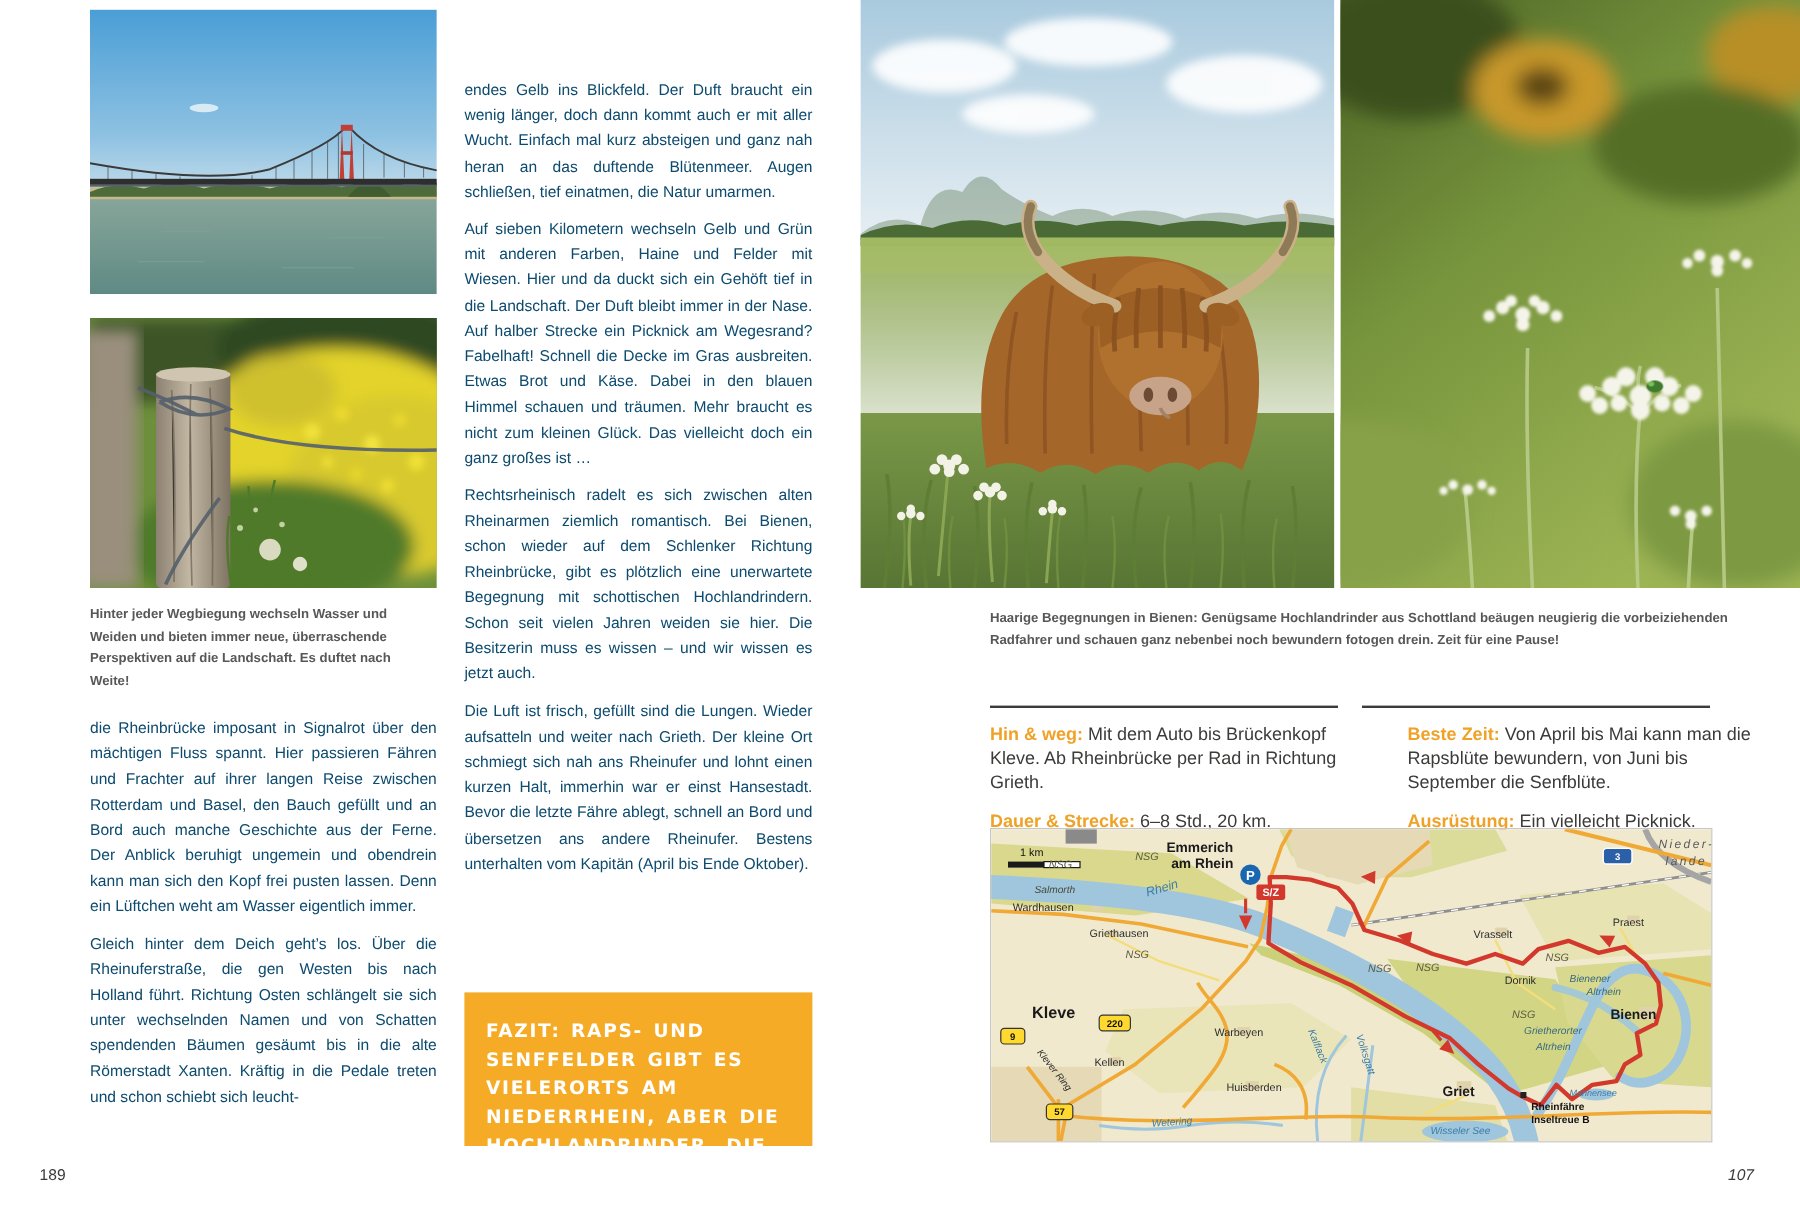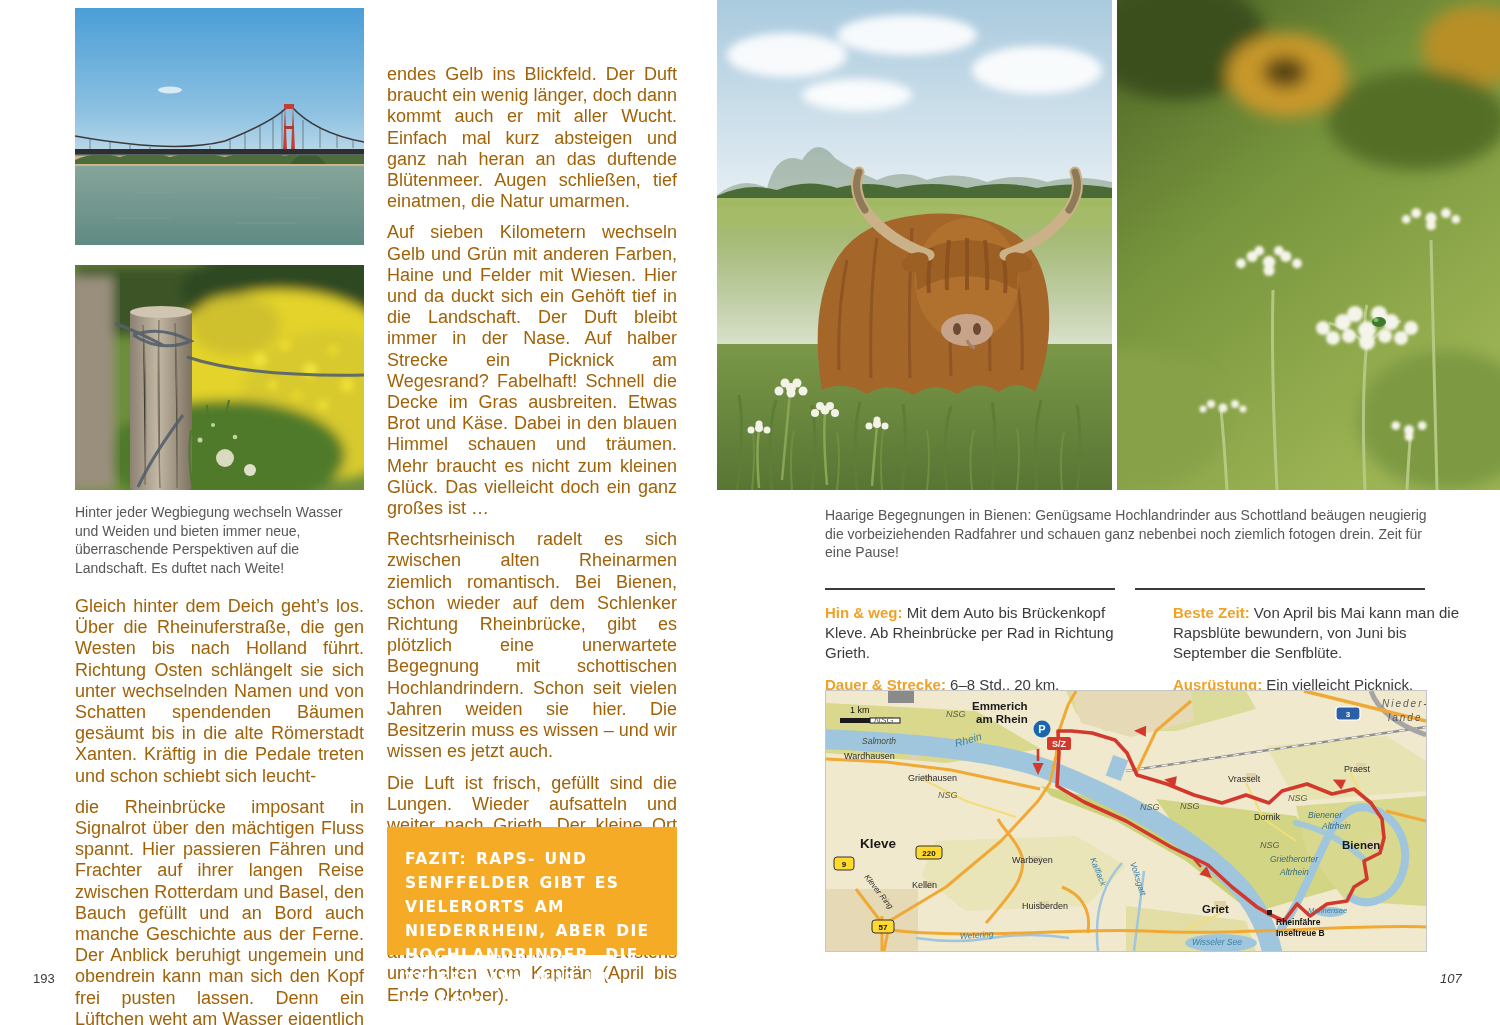--- a/index.html
+++ b/index.html
@@ -4,24 +4,24 @@
 <style>
   html,body{margin:0;padding:0;background:#ffffff;}
   .page{position:relative;width:1500px;height:1025px;background:#fff;overflow:hidden;
         font-family:"Liberation Sans",sans-serif;color:#3b3b3a;}
   svg text{font-family:"Liberation Sans",sans-serif;}
 
   
   .photo{position:absolute;display:block;}
 
   
-  .caption{position:absolute;font-size:14px;line-height:18.5px;color:#575756;}
+  .caption{position:absolute;font-size:11px;line-height:18.5px;color:#575756;font-weight:bold;}
 
   
-  .col{position:absolute;width:289px;font-size:18px;line-height:21.2px;text-align:justify;color:#a16207;}
+  .col{position:absolute;width:289px;font-size:13px;line-height:21.2px;text-align:justify;color:#0c4a6e;}
   .col p{margin:0 0 10px 0;}
 
   
   .fazit{position:absolute;left:387px;top:827px;width:290px;height:128px;background:#F6AB27;
          box-sizing:border-box;padding:20px 18px;}
   .fazit .ftxt{font-family:"DejaVu Sans",sans-serif;font-weight:bold;color:#ffffff;
          font-size:15.5px;line-height:24px;letter-spacing:1.4px;word-spacing:2px;}
 
   
   .inforule{position:absolute;height:0;border-top:2px solid #3b3b3a;}
@@ -148,22 +148,22 @@
     <g fill="#dfe8c0" opacity="0.8">
       <circle cx="125" cy="175" r="2.5"></circle>
         <circle cx="138" cy="160" r="2"></circle>
         <circle cx="160" cy="172" r="2.3"></circle>
     </g>
   </svg>
 
   <div class="caption" style="left:75px;top:503px;width:278px;">Hinter jeder Wegbiegung wechseln Wasser und Weiden und bieten immer neue, überraschende Perspektiven auf die Landschaft. Es duftet nach Weite!</div>
 
   <div class="col" style="left:75px;top:596px;">
+    <p>die Rheinbrücke imposant in Signalrot über den mächtigen Fluss spannt. Hier passieren Fähren und Frachter auf ihrer langen Reise zwischen Rotterdam und Basel, den Bauch gefüllt und an Bord auch manche Geschichte aus der Ferne. Der Anblick beruhigt ungemein und obendrein kann man sich den Kopf frei pusten lassen. Denn ein Lüftchen weht am Wasser eigentlich immer.</p>
     <p>Gleich hinter dem Deich geht’s los. Über die Rheinuferstraße, die gen Westen bis nach Holland führt. Richtung Osten schlängelt sie sich unter wechselnden Namen und von Schatten spendenden Bäumen gesäumt bis in die alte Römerstadt Xanten. Kräftig in die Pedale treten und schon schiebt sich leucht-</p>
-    <p>die Rheinbrücke imposant in Signalrot über den mächtigen Fluss spannt. Hier passieren Fähren und Frachter auf ihrer langen Reise zwischen Rotterdam und Basel, den Bauch gefüllt und an Bord auch manche Geschichte aus der Ferne. Der Anblick beruhigt ungemein und obendrein kann man sich den Kopf frei pusten lassen. Denn ein Lüftchen weht am Wasser eigentlich immer.</p>
   </div>
 
   <div class="col" style="left:387px;top:64px;width:290px;">
     <p>endes Gelb ins Blickfeld. Der Duft braucht ein wenig länger, doch dann kommt auch er mit aller Wucht. Einfach mal kurz absteigen und ganz nah heran an das duftende Blütenmeer. Augen schließen, tief einatmen, die Natur umarmen.</p>
     <p>Auf sieben Kilometern wechseln Gelb und Grün mit anderen Farben, Haine und Felder mit Wiesen. Hier und da duckt sich ein Gehöft tief in die Landschaft. Der Duft bleibt immer in der Nase. Auf halber Strecke ein Picknick am Wegesrand? Fabelhaft! Schnell die Decke im Gras ausbreiten. Etwas Brot und Käse. Dabei in den blauen Himmel schauen und träumen. Mehr braucht es nicht zum kleinen Glück. Das vielleicht doch ein ganz großes ist …</p>
     <p>Rechtsrheinisch radelt es sich zwischen alten Rheinarmen ziemlich romantisch. Bei Bienen, schon wieder auf dem Schlenker Richtung Rheinbrücke, gibt es plötzlich eine unerwartete Begegnung mit schottischen Hochlandrindern. Schon seit vielen Jahren weiden sie hier. Die Besitzerin muss es wissen – und wir wissen es jetzt auch.</p>
     <p>Die Luft ist frisch, gefüllt sind die Lungen. Wieder aufsatteln und weiter nach Grieth. Der kleine Ort schmiegt sich nah ans Rheinufer und lohnt einen kurzen Halt, immerhin war er einst Hansestadt. Bevor die letzte Fähre ablegt, schnell an Bord und übersetzen ans andere Rheinufer. Bestens unterhalten vom Kapitän (April bis Ende Oktober).</p>
   </div>
 
   <div class="fazit">
@@ -343,21 +343,21 @@
           <circle cx="-24" cy="-8" r="8"></circle>
           <circle cx="24" cy="-8" r="8"></circle>
           <circle cx="0" cy="12" r="8"></circle>
       </g>
     </g>
 
     <ellipse cx="262" cy="322" rx="7" ry="5" fill="#3f7a2e"></ellipse>
     <ellipse cx="259" cy="320" rx="2.5" ry="2" fill="#77c45a"></ellipse>
   </svg>
 
-  <div class="caption" style="left:825px;top:506px;width:622px;">Haarige Begegnungen in Bienen: Genügsame Hochlandrinder aus Schottland beäugen neugierig die vorbeiziehenden Radfahrer und schauen ganz nebenbei noch ziemlich fotogen drein. Zeit für eine Pause!</div>
+  <div class="caption" style="left:825px;top:506px;width:622px;">Haarige Begegnungen in Bienen: Genügsame Hochlandrinder aus Schottland beäugen neugierig die vorbeiziehenden Radfahrer und schauen ganz nebenbei noch bewundern fotogen drein. Zeit für eine Pause!</div>
 
   <div class="inforule" style="left:825px;top:588px;width:290px;"></div>
   <div class="inforule" style="left:1135px;top:588px;width:290px;"></div>
 
   <div class="info" style="left:825px;top:603px;">
     <p><span class="ilab">Hin &amp; weg:</span> <span>Mit dem Auto bis Brückenkopf Kleve. Ab Rheinbrücke per Rad in Richtung Grieth.</span></p>
     <p><span class="ilab">Dauer &amp; Strecke:</span> <span>6–8 Std., 20 km.</span></p>
   </div>
   <div class="info" style="left:1173px;top:603px;">
     <p><span class="ilab">Beste Zeit:</span> <span>Von April bis Mai kann man die Rapsblüte bewundern, von Juni bis September die Senfblüte.</span></p>
@@ -487,16 +487,16 @@
     <text class="ml-water" x="304" y="172" transform="rotate(72 304 172)">Volksgatt</text>
     <text class="ml-townlg" x="516" y="158">Bienen</text>
     <text class="ml-townlg" x="376" y="222">Griet</text>
     <text class="ml-ferry" x="450" y="234">Rheinfähre</text>
     <text class="ml-ferry" x="450" y="245">Inseltreue B</text>
     <text class="ml-watersm" x="482" y="222">Mahnensee</text>
     <text class="ml-water" x="366" y="254">Wisseler See</text>
   </svg>
   </div>
 
-  <div class="pagenum" style="left:33px;top:971px;">193</div>
+  <div class="pagenum" style="left:33px;top:971px;">189</div>
   <div class="pagenum" style="left:1440px;top:971px;font-style:italic;">107</div>
 
 </div>
 
 </body></html>

